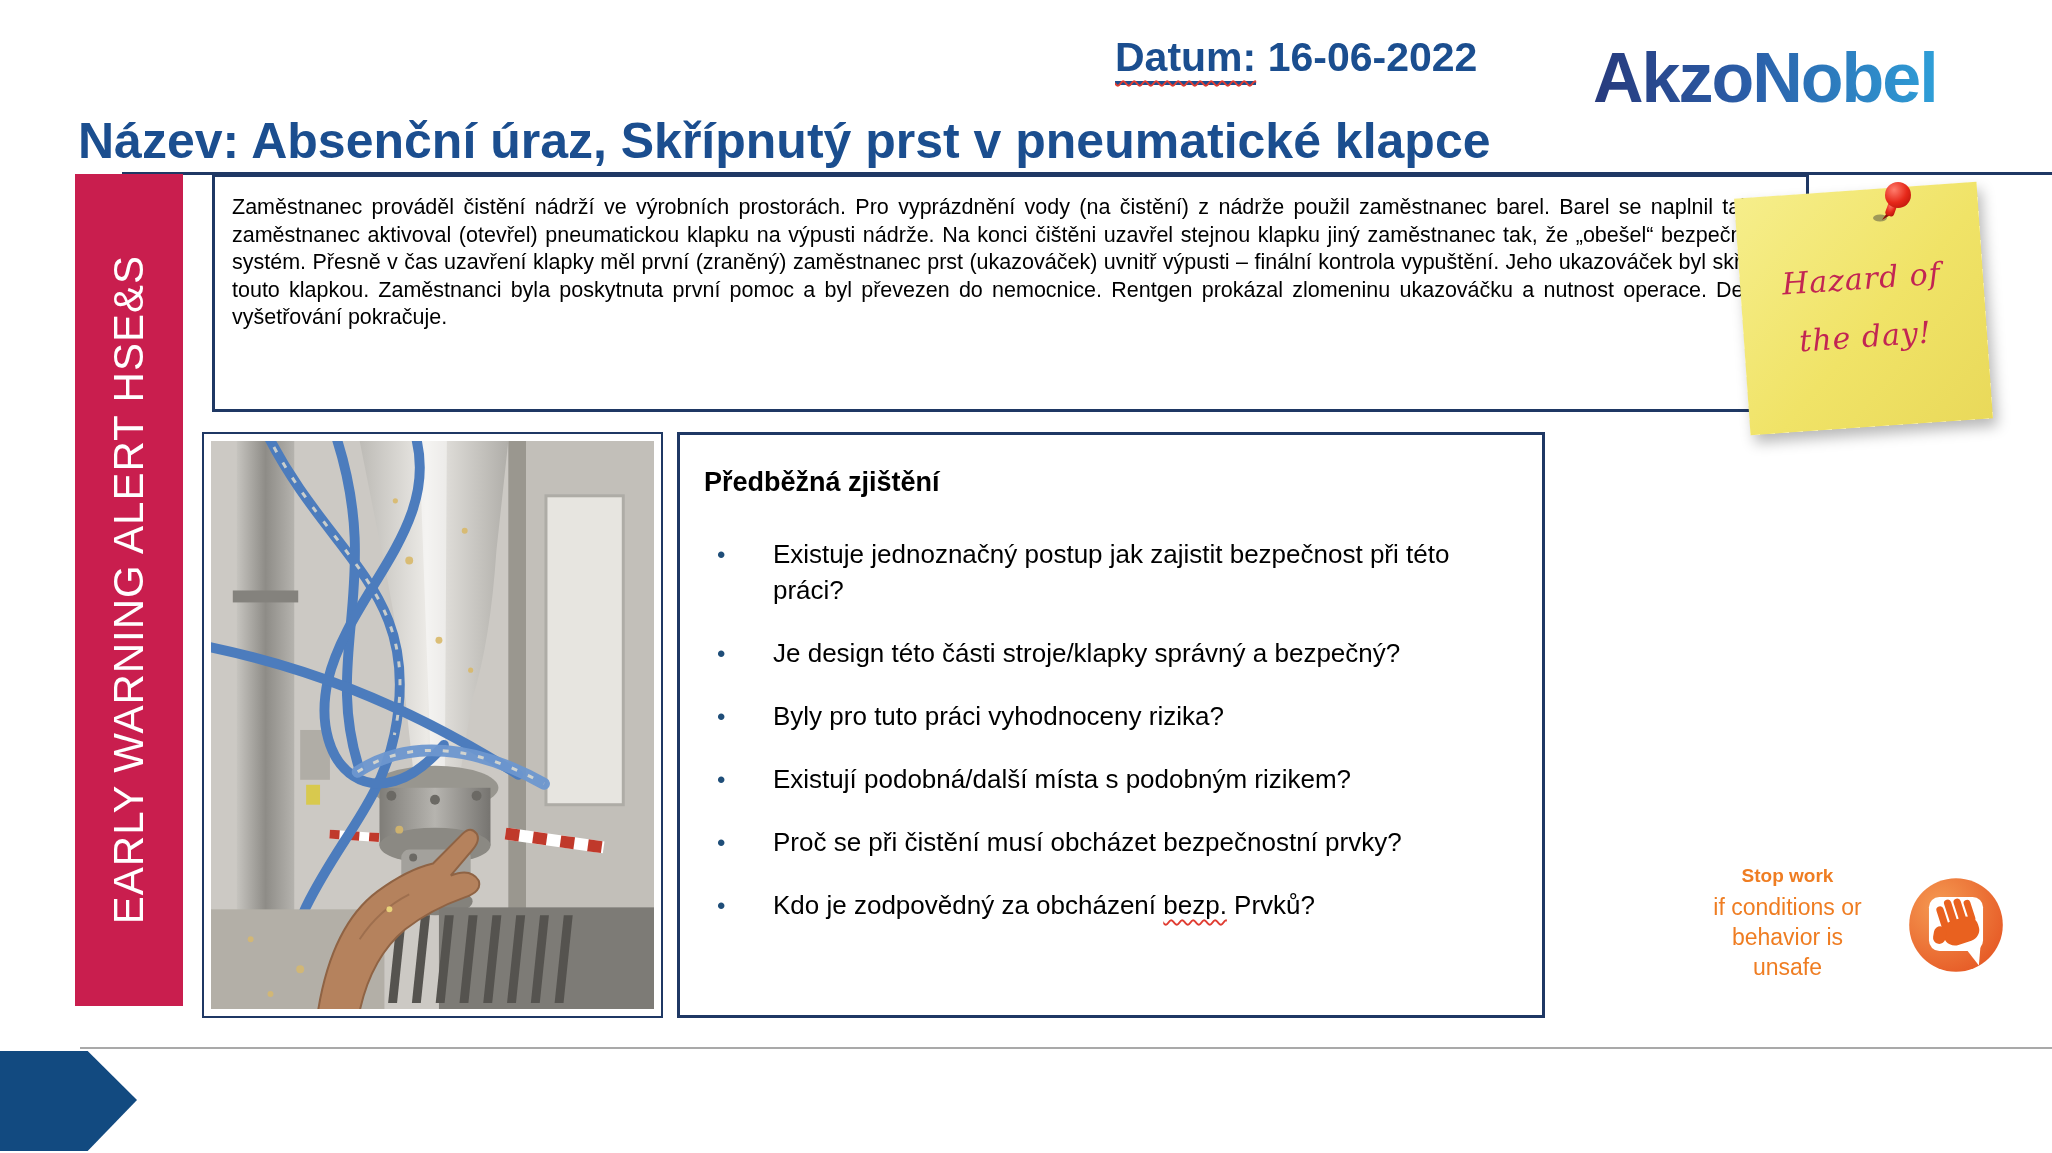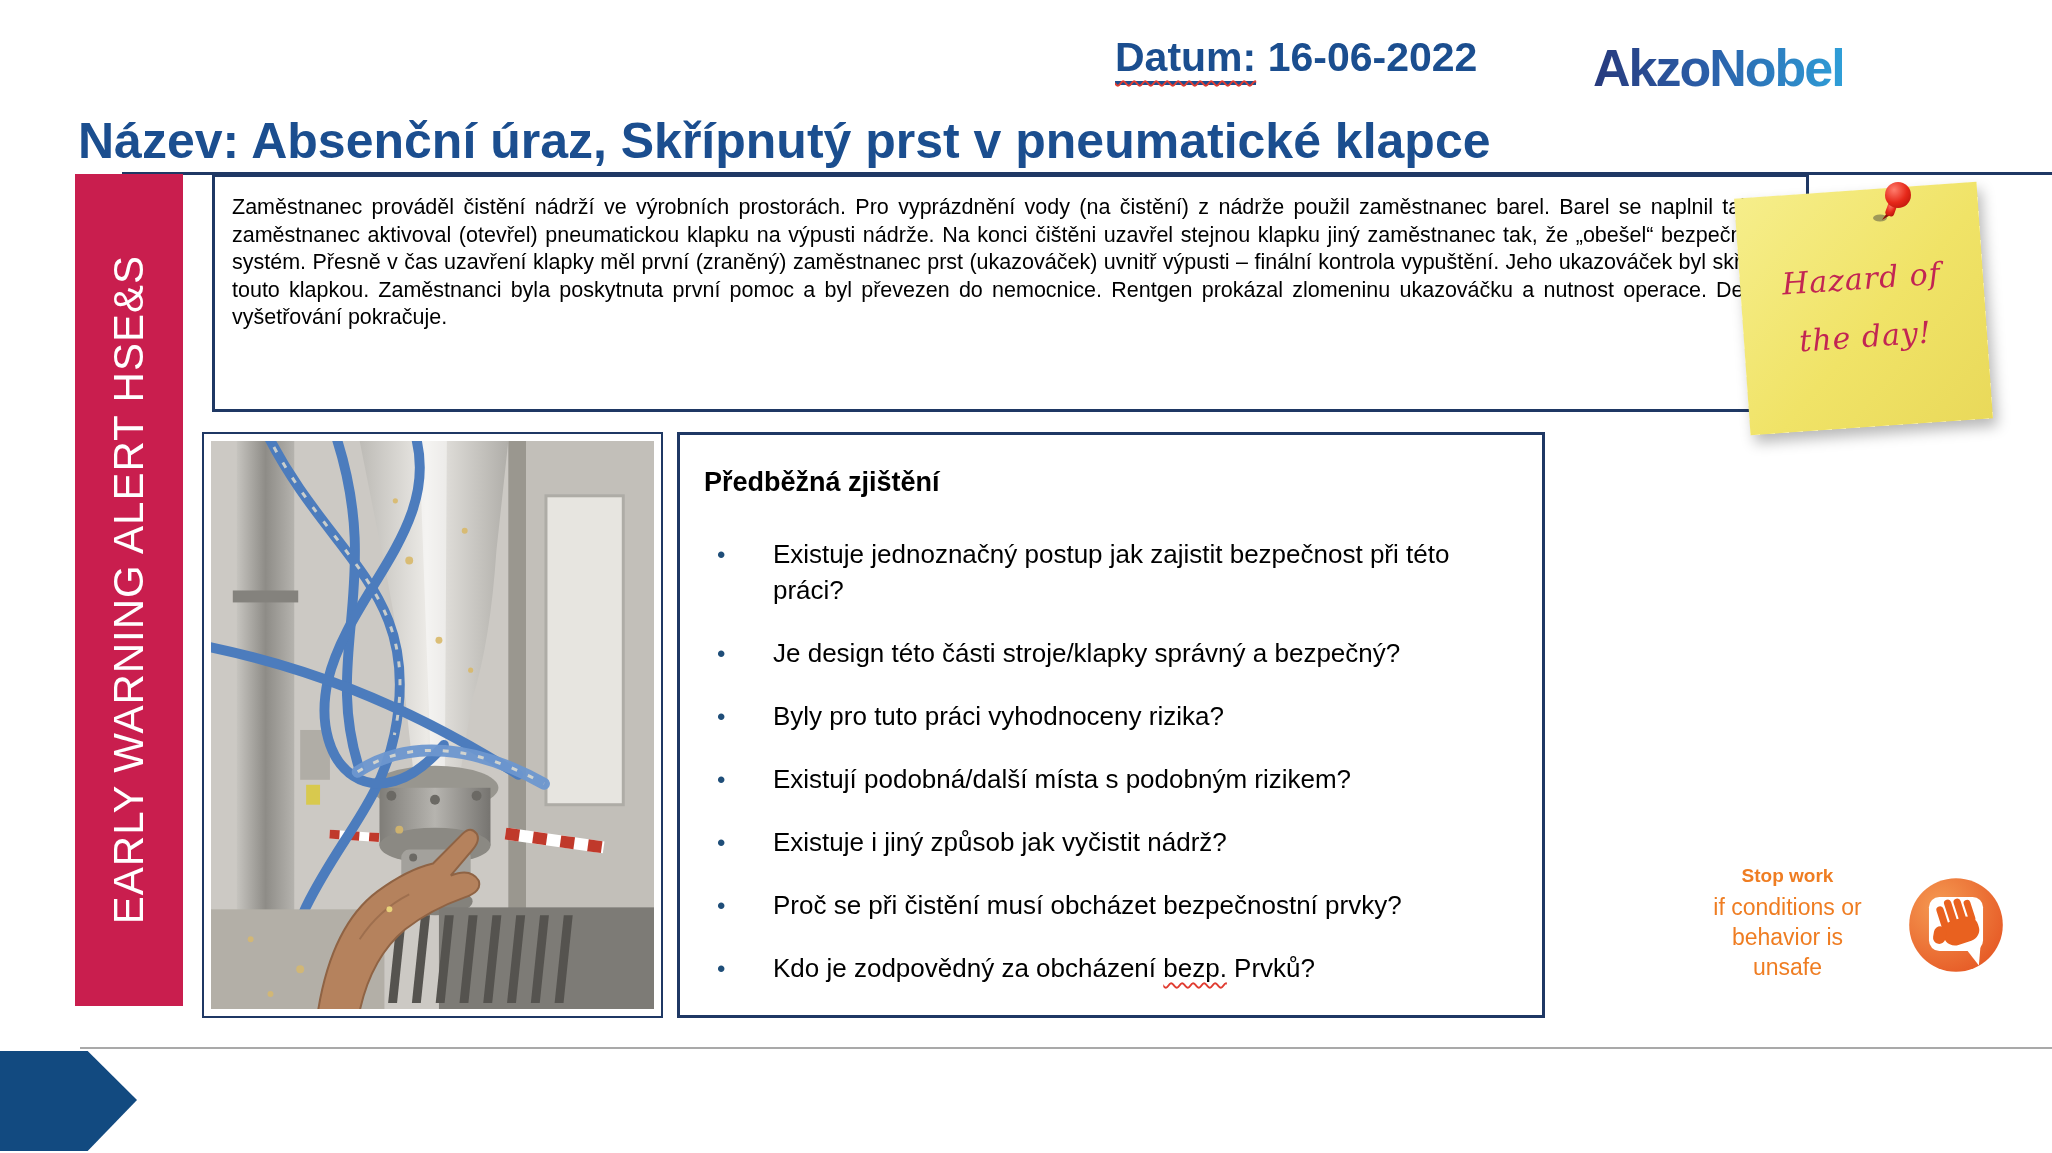--- a/index.html
+++ b/index.html
@@ -7,21 +7,21 @@
     position:relative;width:2052px;height:1153px;background:#ffffff;overflow:hidden;
     font-family:"Liberation Sans", sans-serif;
   }
   
   .hline1{position:absolute;left:78px;top:34px;font-size:41px;font-weight:bold;color:#1b4e8f;white-space:nowrap;}
   .hline2{position:absolute;left:78px;top:112px;font-size:50px;font-weight:bold;color:#1b4e8f;white-space:nowrap;}
   .hdate{position:absolute;left:1115px;top:34px;font-size:41px;font-weight:bold;color:#1b4e8f;white-space:nowrap;}
   .solid-u{border-bottom:4px solid #1b4e8f;padding-bottom:1px;}
   .wavy-u{text-decoration:underline wavy #e03c31 2px;text-underline-offset:9px;}
   .logo{
-    position:absolute;left:1593px;top:38px;font-size:52px;font-weight:bold;letter-spacing:-2px;
+    position:absolute;left:1593px;top:38px;font-size:70px;font-weight:bold;letter-spacing:-2px;
     color:#2b5ea8;white-space:nowrap;
   }
   @supports ((-webkit-background-clip:text) or (background-clip:text)){
     .logo{
       background:linear-gradient(90deg,#273a7d 0%,#2b5ea8 45%,#2f9fd8 100%);
       -webkit-background-clip:text;background-clip:text;color:transparent;
     }
   }
   .title-rule{position:absolute;left:122px;top:172px;width:1930px;height:3px;background:#1f3864;}
   
@@ -226,21 +226,20 @@
     </svg>
   </div>
 
   <div class="find-box">
     <h3>Předběžná zjištění</h3>
     <ul>
       <li>Existuje jednoznačný postup jak zajistit bezpečnost při této práci?</li>
       <li>Je design této části stroje/klapky správný a bezpečný?</li>
       <li>Byly pro tuto práci vyhodnoceny rizika?</li>
       <li>Existují podobná/další místa s podobným rizikem?</li>
-      <li>Existuje i jiný způsob jak vyčistit nádrž?</li>
       <li>Proč se při čistění musí obcházet bezpečnostní prvky?</li>
       <li><span>Kdo je zodpovědný za obcházení </span><span class="wavy-u" style="text-underline-offset:5px;">bezp.</span><span> Prvků?</span></li>
     </ul>
   </div>
 
   <div class="note">
     <div class="note-text">
       <div>Hazard of</div>
       <div>the day!</div>
     </div>

